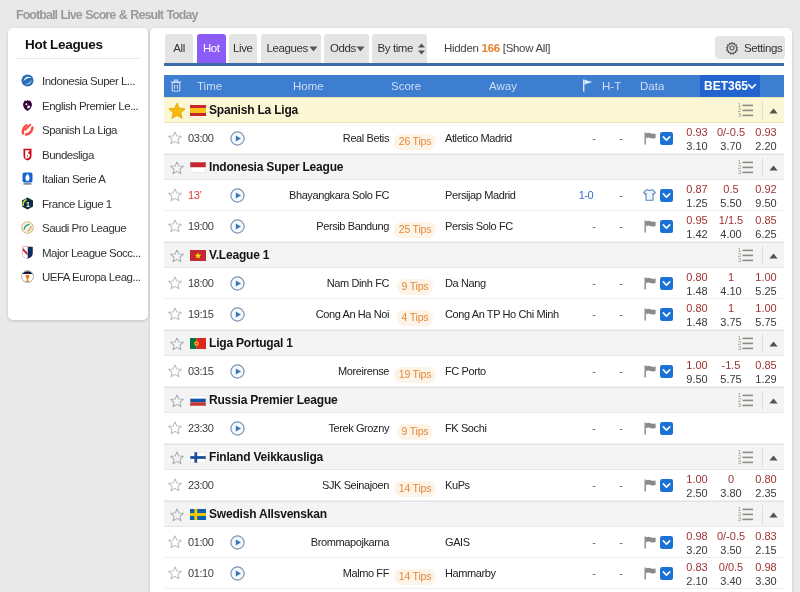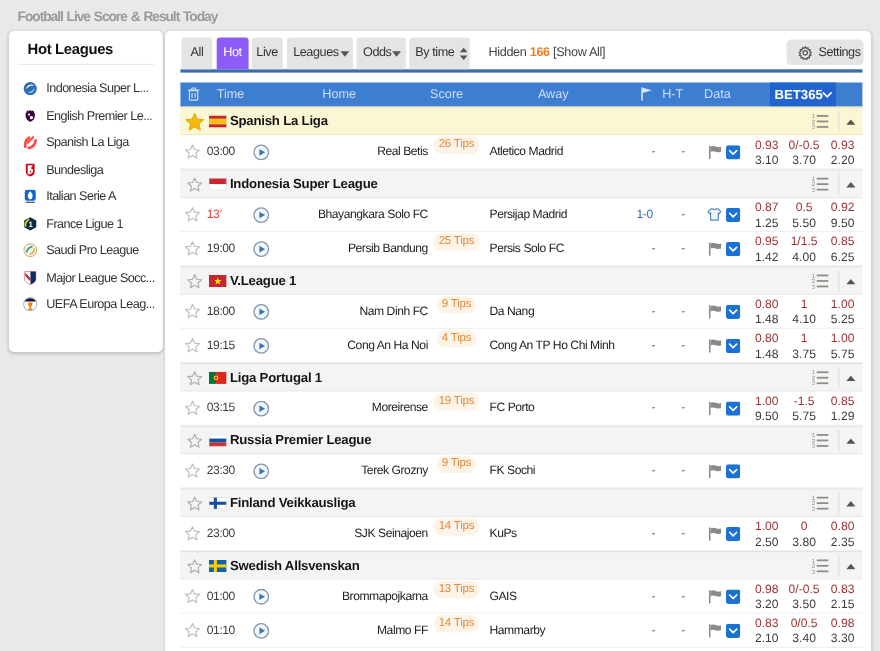--- a/index.html
+++ b/index.html
@@ -23,21 +23,21 @@
 .lhead{position:relative;width:100%;height:26px;background:#f4f4f4;border-top:1px solid #e2e2e2;border-bottom:1px solid #e7e7e7}
 .lhead.yellow{background:#fbf6d3;border-top:1px solid #ece5b8;border-bottom:1px solid #ece5b8}
 .lname{position:absolute;left:45px;top:0;line-height:25px;font-size:12px;font-weight:bold;color:#141414;letter-spacing:-0.2px}
 .lsep{position:absolute;left:598px;top:3px;width:1px;height:19px;background:#ddd}
 .row{position:relative;width:100%;height:31px;background:#fff;border-bottom:1px solid #efefef;font-size:11px;color:#333;letter-spacing:-0.4px}
 .time{position:absolute;left:24px;top:0;line-height:30px;color:#3c3c3c}
 .time.live{color:#e23b3b}
 .home{position:absolute;right:395px;top:0;line-height:30px;color:#222;white-space:nowrap}
 .away{position:absolute;left:281px;top:0;line-height:30px;color:#222;white-space:nowrap}
 .mid{position:absolute;left:211px;top:0;width:80px;height:30px;text-align:center}
-.tips{display:inline-block;margin-top:1px;padding:1px 5px 2px;background:#fdf3e6;border-radius:9px;color:#e2893b;font-size:10.5px;line-height:13px;letter-spacing:-0.2px}
+.tips{display:inline-block;margin-top:11px;padding:1px 5px 2px;background:#fdf3e6;border-radius:9px;color:#e2893b;font-size:10.5px;line-height:13px;letter-spacing:-0.2px}
 .score{display:inline-block;margin-top:6px;font-size:12px;font-weight:bold;color:#2121cc;line-height:18px}
 .d1{position:absolute;left:420px;width:20px;top:0;line-height:30px;text-align:center;color:#666}
 .d2{position:absolute;left:447px;width:20px;top:0;line-height:30px;text-align:center;color:#666}
 .ht{position:absolute;left:400px;width:44px;top:0;line-height:30px;text-align:center;color:#2f6cc6;font-size:11px}
 .odds{position:absolute;top:1.5px;width:40px;height:29px;font-size:11px;text-align:center;line-height:14px;letter-spacing:0}
 .odds .t{color:#9c3131}
 .odds .b{color:#3a3a3a}
 .o1{left:513px}.o2{left:547px}.o3{left:582px}
 </style></head><body>
 <div class="title">Football Live Score &amp; Result Today</div>
@@ -598,21 +598,20 @@
 <div class="row">
       <svg style="position:absolute;left:4px;top:8px" width="14" height="14" viewBox="0 0 16 16">
         <polygon points="8,1 10.1,5.6 15.2,6.1 11.4,9.5 12.5,14.5 8,11.9 3.5,14.5 4.6,9.5 0.8,6.1 5.9,5.6" fill="none" stroke="#b9bdc4" stroke-width="1.2" stroke-linejoin="round"></polygon>
       </svg>
       <div class="time">01:00</div>
       <svg style="position:absolute;left:66px;top:8px" width="15" height="15" viewBox="0 0 15 15">
         <circle cx="7.5" cy="7.5" r="6.6" fill="#f3f8fd" stroke="#7e95ad" stroke-width="1.2"></circle>
         <polygon points="5.8,4.5 11,7.5 5.8,10.5" fill="#3a78b5"></polygon>
       </svg>
       <div class="home">Brommapojkarna</div>
-      <div class="mid"><span class="tips">13 Tips</span></div>
       <div class="away">GAIS</div>
       <div class="d1">-</div>
       <div class="d2">-</div>
       <svg style="position:absolute;left:480px;top:9px" width="12" height="13" viewBox="0 0 12 13">
         <rect x="0.5" y="0.5" width="1.4" height="12" fill="#8a8a8a"></rect>
         <path d="M1.9 1.2 Q4.5 0.2 6.7 1.2 Q9 2.2 11.6 1.4 L11.6 6 Q9 6.9 6.7 5.9 Q4.5 4.9 1.9 5.9 Z" fill="#8a8a8a"></path>
       </svg>
       <svg style="position:absolute;left:496px;top:9px" width="13" height="13" viewBox="0 0 13 13">
         <rect x="0" y="0" width="13" height="13" rx="2.2" fill="#1a73d4"></rect>
         <polyline points="3.3,4.9 6.5,8.1 9.7,4.9" fill="none" stroke="#fff" stroke-width="1.5" stroke-linecap="round" stroke-linejoin="round"></polyline>

